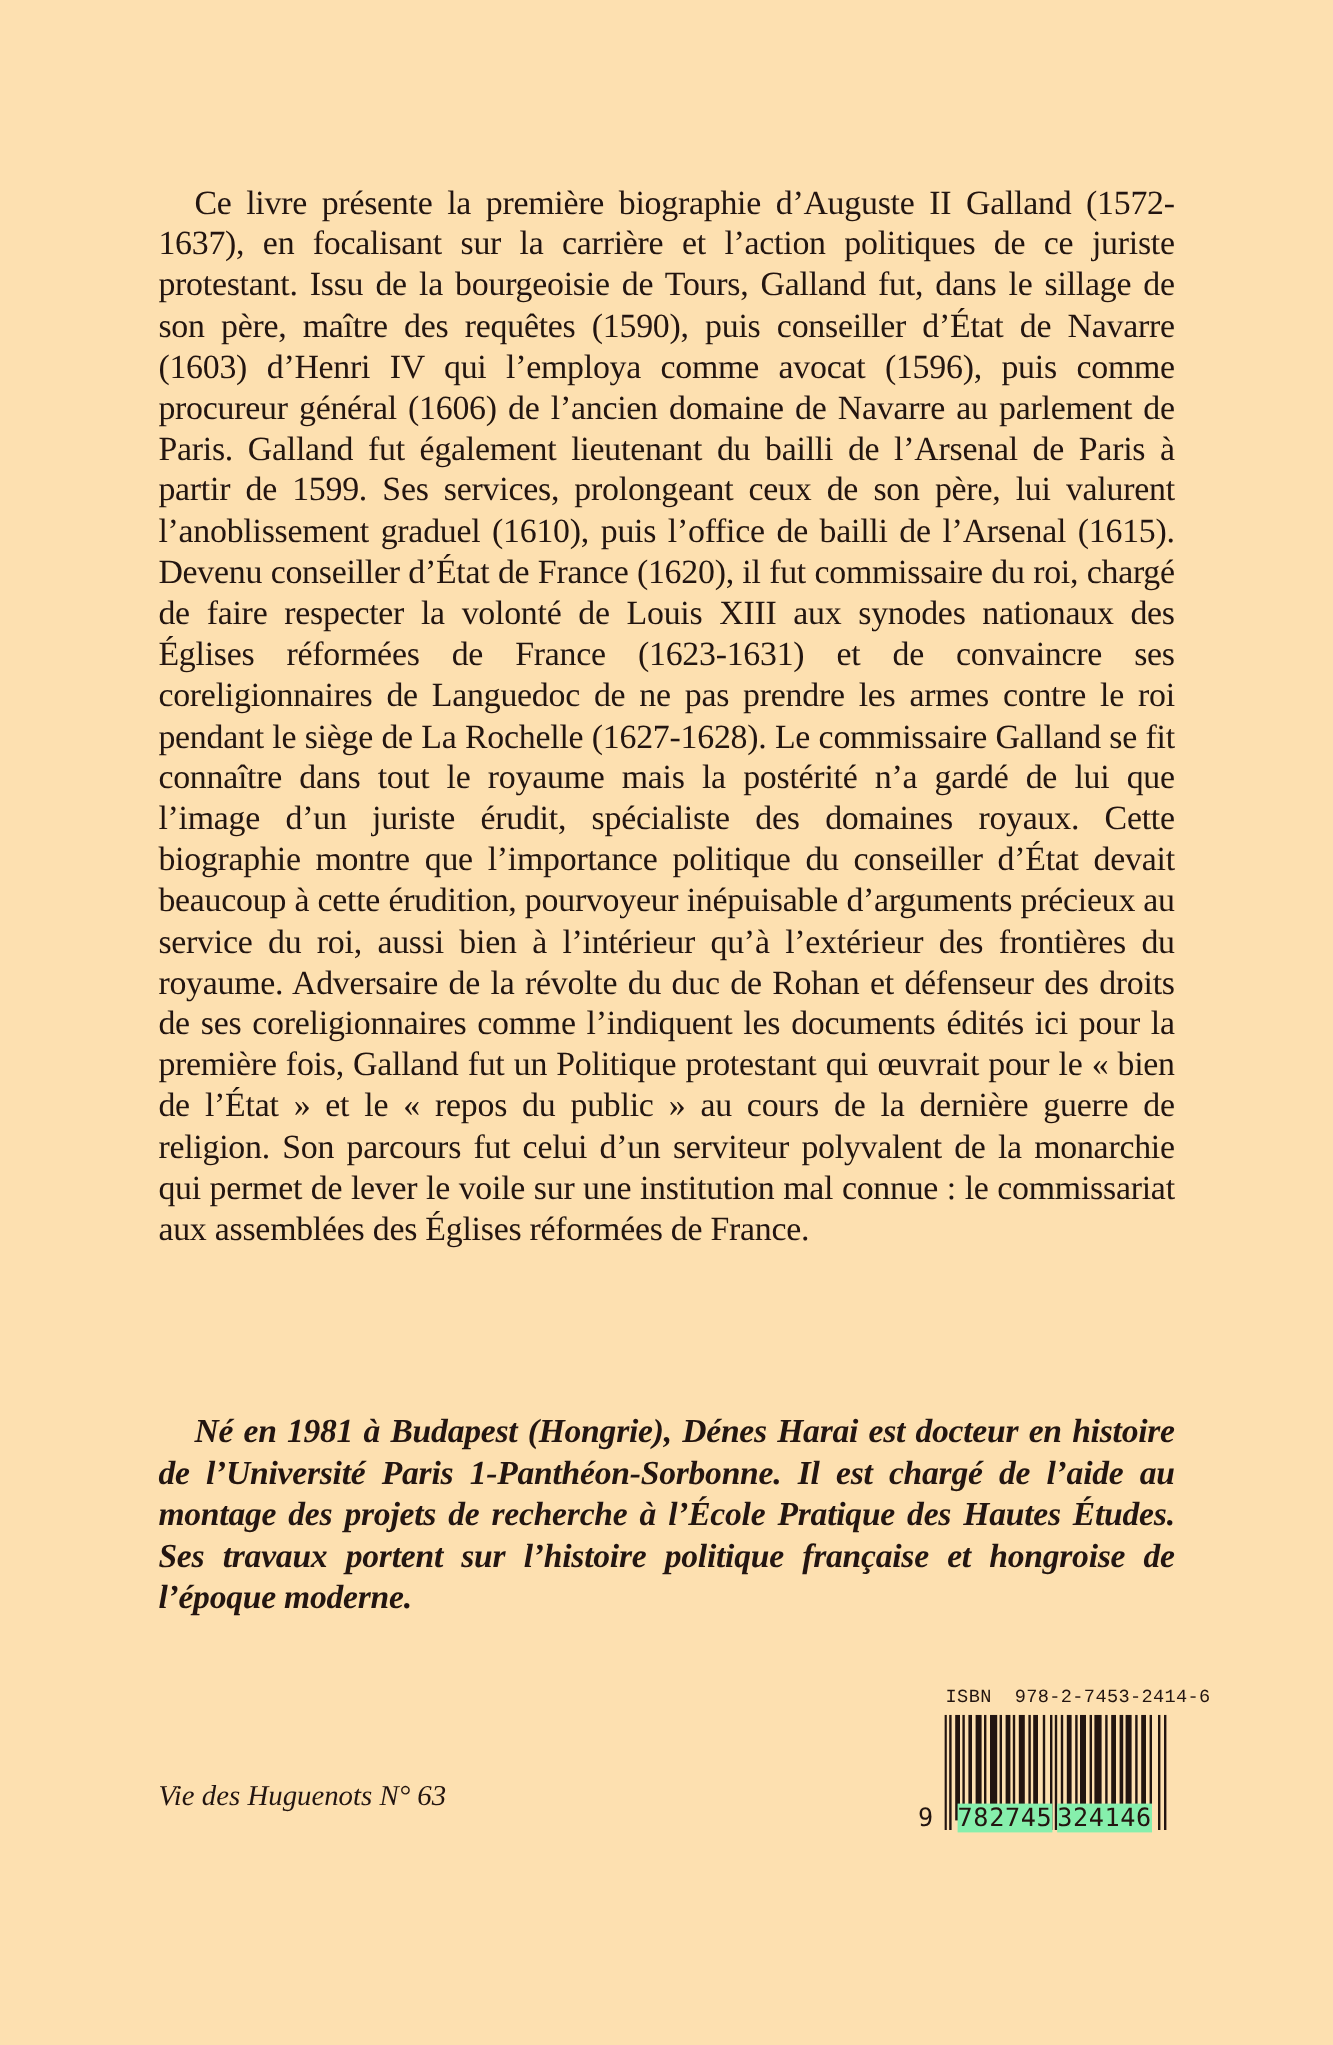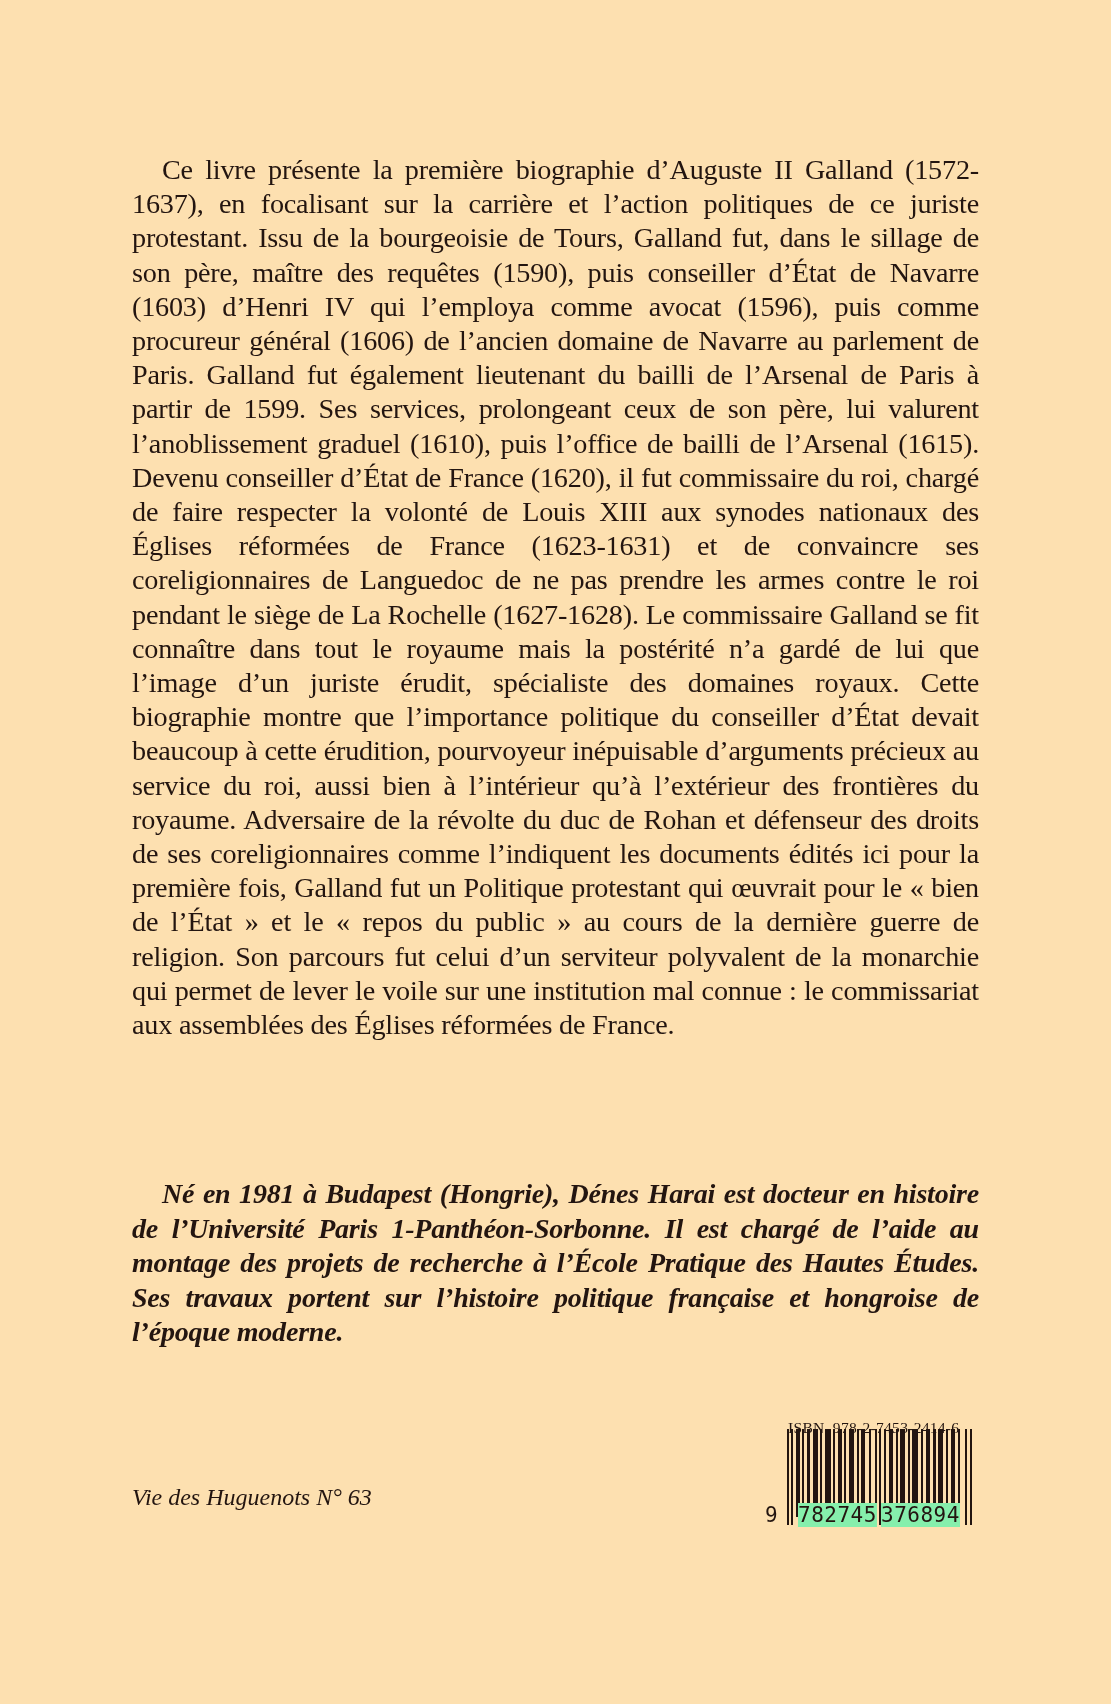--- a/index.html
+++ b/index.html
@@ -2,21 +2,21 @@
 <html><head>
 <meta charset="utf-8">
 <style>
   html, body { margin:0; padding:0; }
   body { width:1111px; height:1704px; background:#fde0b0; position:relative; overflow:hidden; color:#231510; }
   .para { position:absolute; left:132px; width:847px; font-family:"Liberation Serif","DejaVu Serif",serif; text-align:justify; }
   .summary { top:142px; font-size:28.2px; line-height:34.2px; letter-spacing:-0.2px; text-indent:30px;margin-top:11px; }
   .bio { top:1177px; font-size:28px; line-height:34.5px; font-style:italic; text-indent:30px; letter-spacing:-0.2px;font-weight:bold; }
   .series { position:absolute; left:132px; top:1484px; font-family:"Liberation Serif","DejaVu Serif",serif; font-style:italic; font-size:24px; }
   .isbn-block { position:absolute; left:765px; top:1405px; width:215px; height:130px; }
-  .isbn-label { position:absolute; left:23px; top:14px; font-family:Liberation Serif, serif; font-size:15.5px; letter-spacing:0.3px; white-space:pre; }
+  .isbn-label { position:absolute; left:23px; top:0; font-family:Liberation Mono, monospace; font-size:15.5px; letter-spacing:0.3px; white-space:pre; }
   .bars { position:absolute; left:22px; top:24px; width:186px; height:96px; }
   .digit-first { position:absolute; left:0; top:98px; font-family:"DejaVu Sans Mono","Liberation Mono",monospace; font-size:21px; }
   .digits { position:absolute; top:98px; font-family:"DejaVu Sans Mono","Liberation Mono",monospace; font-size:21px; background:#86efac; letter-spacing:0.5px; }
   .d1 { left:33px; } .d2 { left:116px; }
 </style>
 </head>
 <body>
 
 <div class="para summary">Ce livre présente la première biographie d’Auguste II Galland (1572-1637), en focalisant sur la carrière et l’action politiques de ce juriste protestant. Issu de la bourgeoisie de Tours, Galland fut, dans le sillage de son père, maître des requêtes (1590), puis conseiller d’État de Navarre (1603) d’Henri IV qui l’employa comme avocat (1596), puis comme procureur général (1606) de l’ancien domaine de Navarre au parlement de Paris. Galland fut également lieutenant du bailli de l’Arsenal de Paris à partir de 1599. Ses services, prolongeant ceux de son père, lui valurent l’anoblissement graduel (1610), puis l’office de bailli de l’Arsenal (1615). Devenu conseiller d’État de France (1620), il fut commissaire du roi, chargé de faire respecter la volonté de Louis XIII aux synodes nationaux des Églises réformées de France (1623-1631) et de convaincre ses coreligionnaires de Languedoc de ne pas prendre les armes contre le roi pendant le siège de La Rochelle (1627-1628). Le commissaire Galland se fit connaître dans tout le royaume mais la postérité n’a gardé de lui que l’image d’un juriste érudit, spécialiste des domaines royaux. Cette biographie montre que l’importance politique du conseiller d’État devait beaucoup à cette érudition, pourvoyeur inépuisable d’arguments précieux au service du roi, aussi bien à l’intérieur qu’à l’extérieur des frontières du royaume. Adversaire de la révolte du duc de Rohan et défenseur des droits de ses coreligionnaires comme l’indiquent les documents édités ici pour la première fois, Galland fut un Politique protestant qui œuvrait pour le « bien de l’État » et le « repos du public » au cours de la dernière guerre de religion. Son parcours fut celui d’un serviteur polyvalent de la monarchie qui permet de lever le voile sur une institution mal connue : le commissariat aux assemblées des Églises réformées de France.</div>
 
@@ -57,14 +57,14 @@
         <rect x="151" y="0" width="5" height="88"></rect>
       <rect x="159" y="0" width="2" height="88"></rect>
         <rect x="164" y="0" width="4" height="88"></rect>
       <rect x="171" y="0" width="2" height="88"></rect>
       <rect x="178" y="0" width="2" height="96"></rect>
         <rect x="183" y="0" width="2" height="96"></rect>
     </g>
   </svg>
   <div class="digit-first">9</div>
   <div class="digits d1">782745</div>
-  <div class="digits d2">376894</div>
+  <div class="digits d2">324146</div>
 </div>
 
 </body></html>

